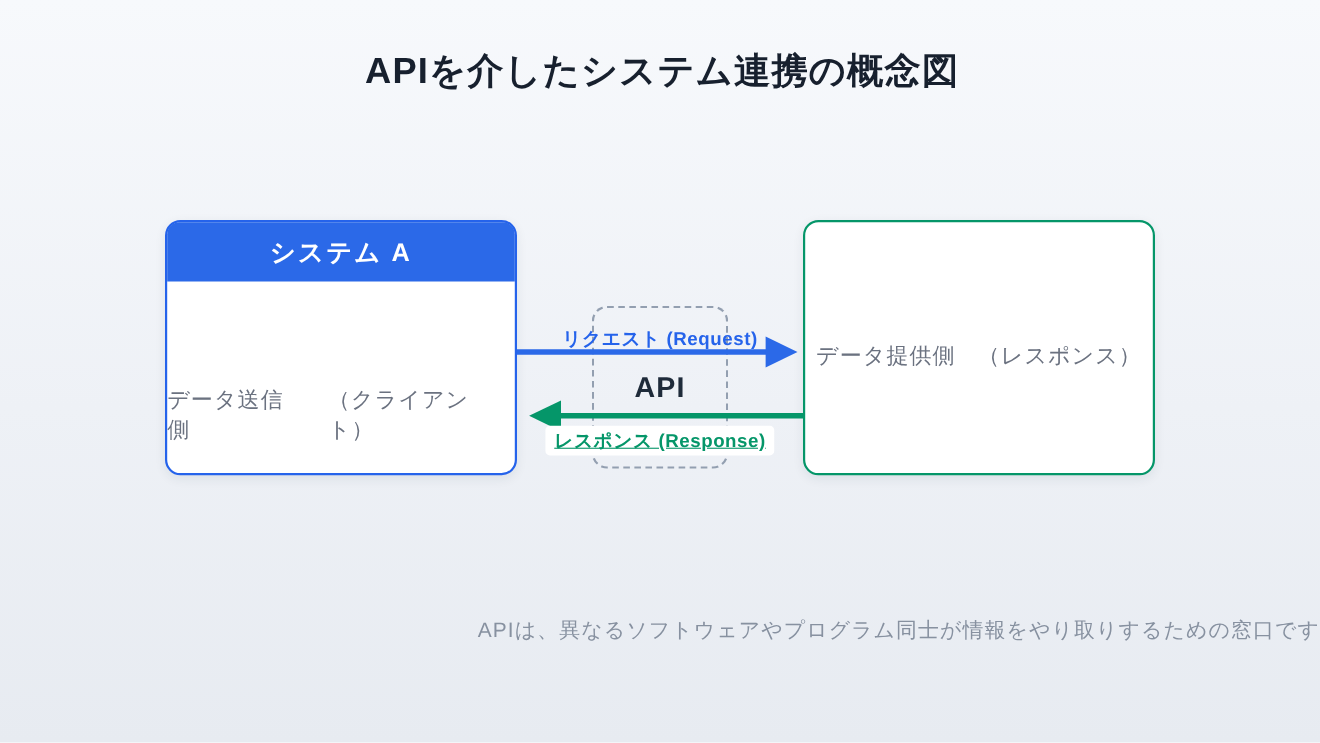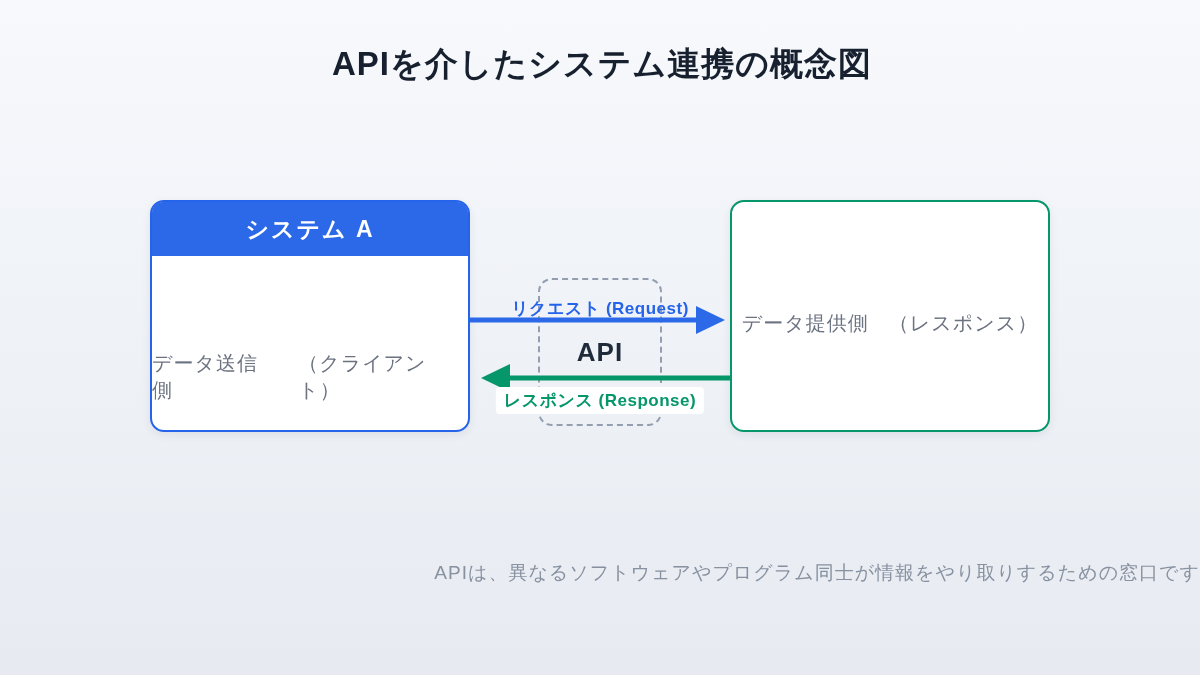--- a/index.html
+++ b/index.html
@@ -101,20 +101,21 @@
   .flow-label.req {
     top: 297px;
     color: #2563eb;
   }
   .flow-label.res {
     top: 387px;
     color: #059669;
     background: #ffffff;
     padding: 2px 8px;
     border-radius: 4px;
+    text-decoration: underline;
   }
   .caption {
     position: absolute;
     top: 560px;
     left: 0;
     width: 100%;
     text-align: right;
     font-size: 19px;
     color: #8791a0;
     letter-spacing: 1px;

